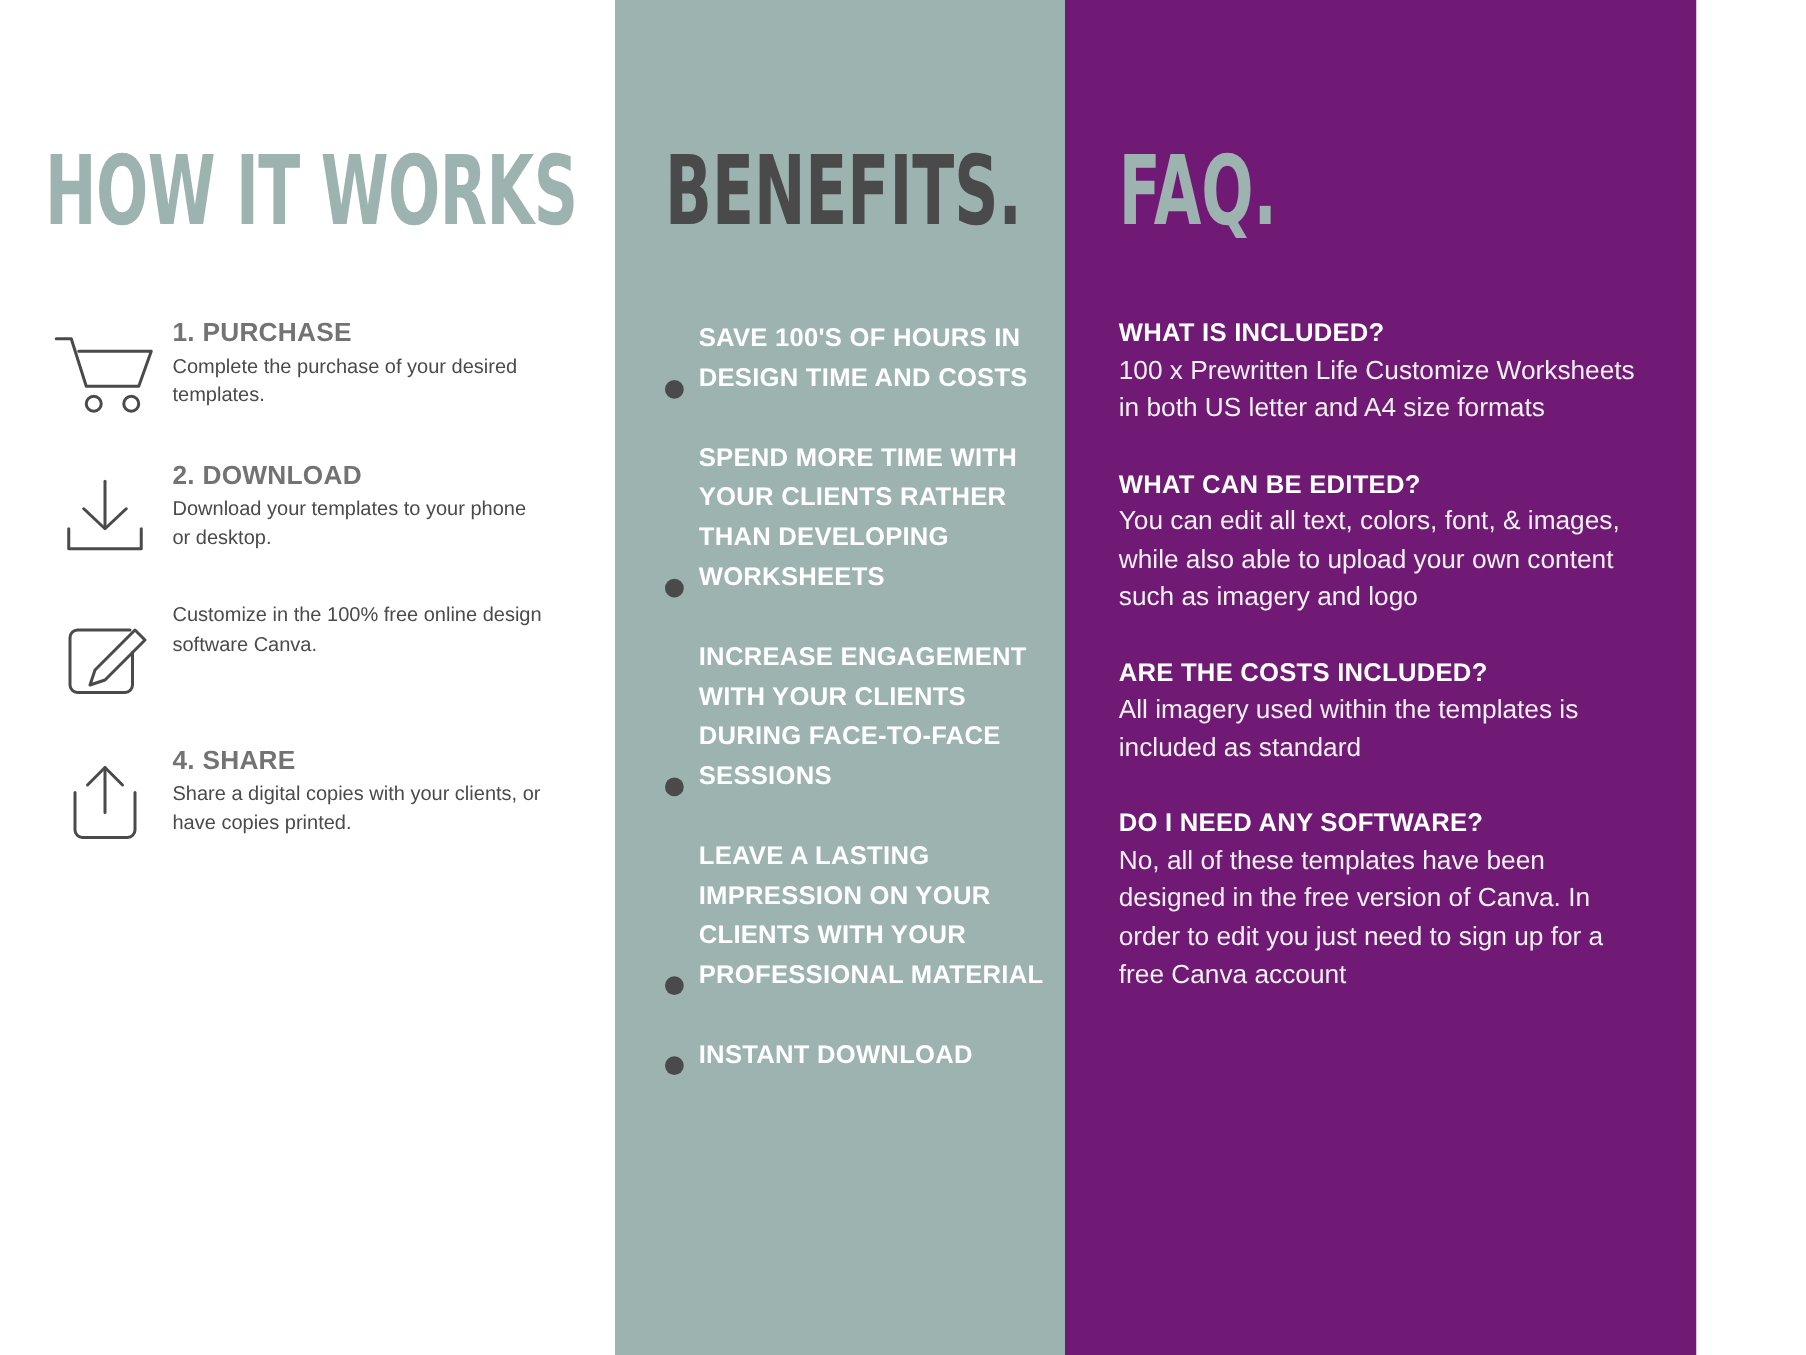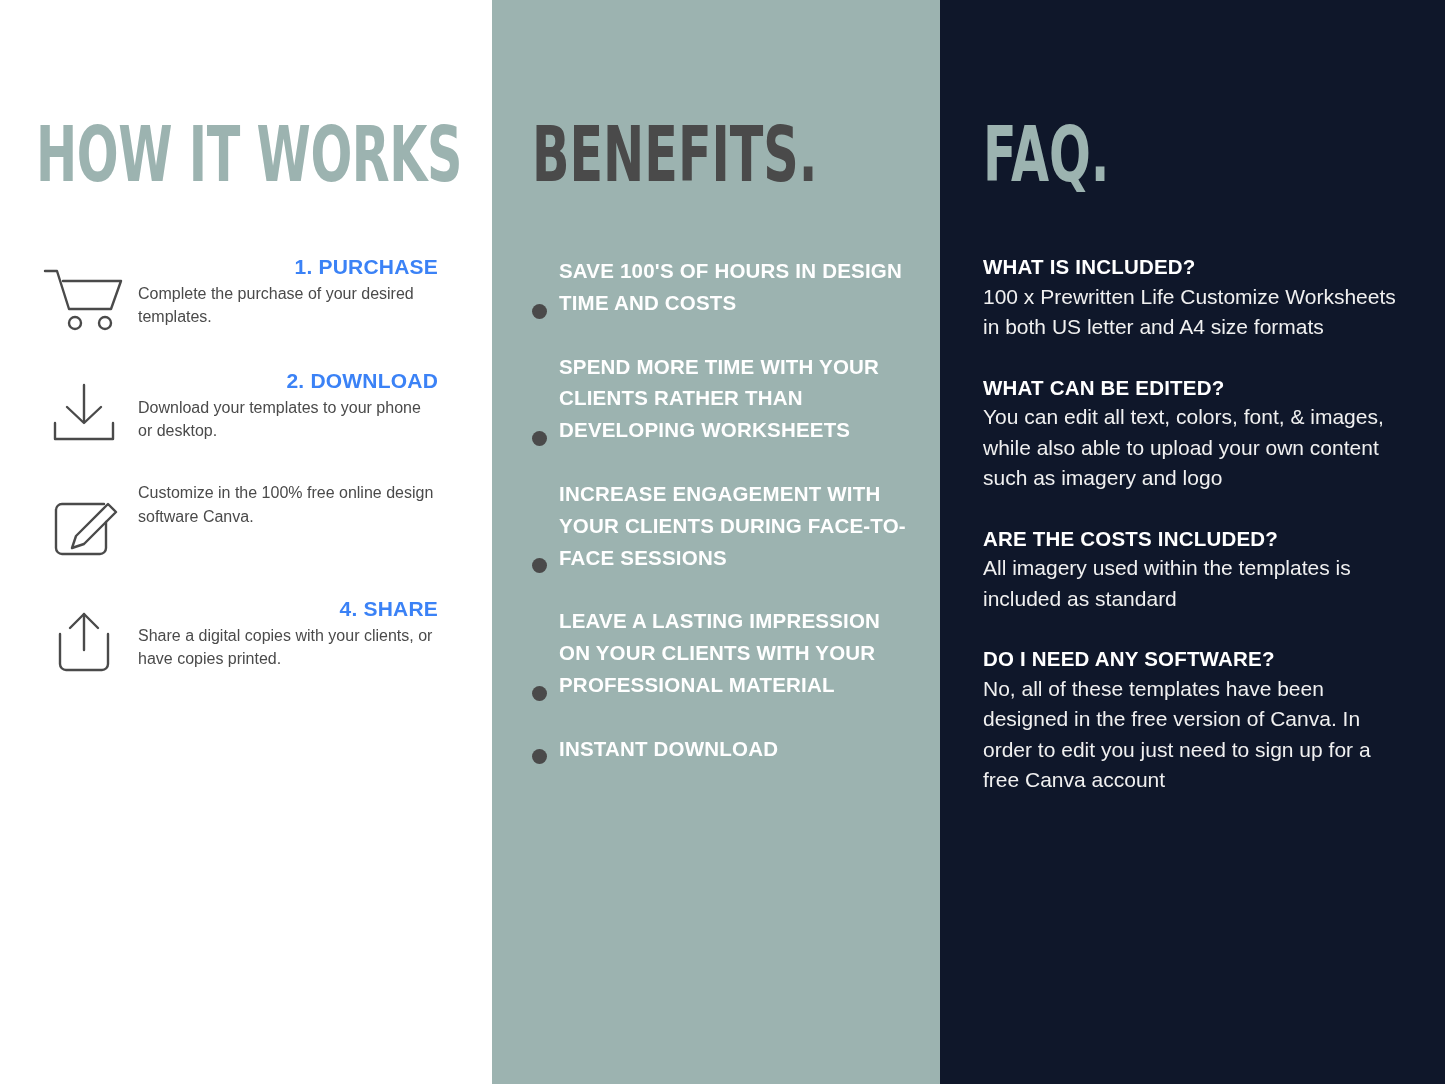--- a/index.html
+++ b/index.html
@@ -55,35 +55,34 @@
     justify-content: center;
     padding-top: 8px;
     box-sizing: border-box;
   }
   .step-text {
     padding-left: 6px;
   }
   .step-head {
     font-size: 21px;
     font-weight: bold;
-    color: #3b82f6;
+    color: #737373;
     line-height: 1.35;
     letter-spacing: 0.2px;
-    text-align: right;
   }
   .step-body {
     font-size: 16px;
     color: #4a4a4a;
     line-height: 1.48;
     max-width: 300px;
   }
 
   
   .col-benefits {
-    width: 448px;
+    width: 360px;
     background: #9cb3b0;
     box-sizing: border-box;
     padding: 78px 0 0 40px;
   }
   .title-benefits {
     font-family: "DejaVu Sans", sans-serif;
     font-weight: bold;
     font-size: 60px;
     color: #4a4a4a;
     transform: scaleX(0.82) scaleY(1.28);
@@ -115,21 +114,21 @@
     font-weight: bold;
     color: #ffffff;
     line-height: 1.55;
     letter-spacing: 0.2px;
     max-width: 358px;
   }
 
   
   .col-faq {
     width: 505px;
-    background: #0f172a;
+    background: #701a75;
     box-sizing: border-box;
     padding: 78px 42px 0 43px;
   }
   .title-faq {
     font-family: "DejaVu Sans", sans-serif;
     font-weight: bold;
     font-size: 60px;
     color: #9cb3b0;
     transform: scaleX(0.82) scaleY(1.28);
     transform-origin: left top;

